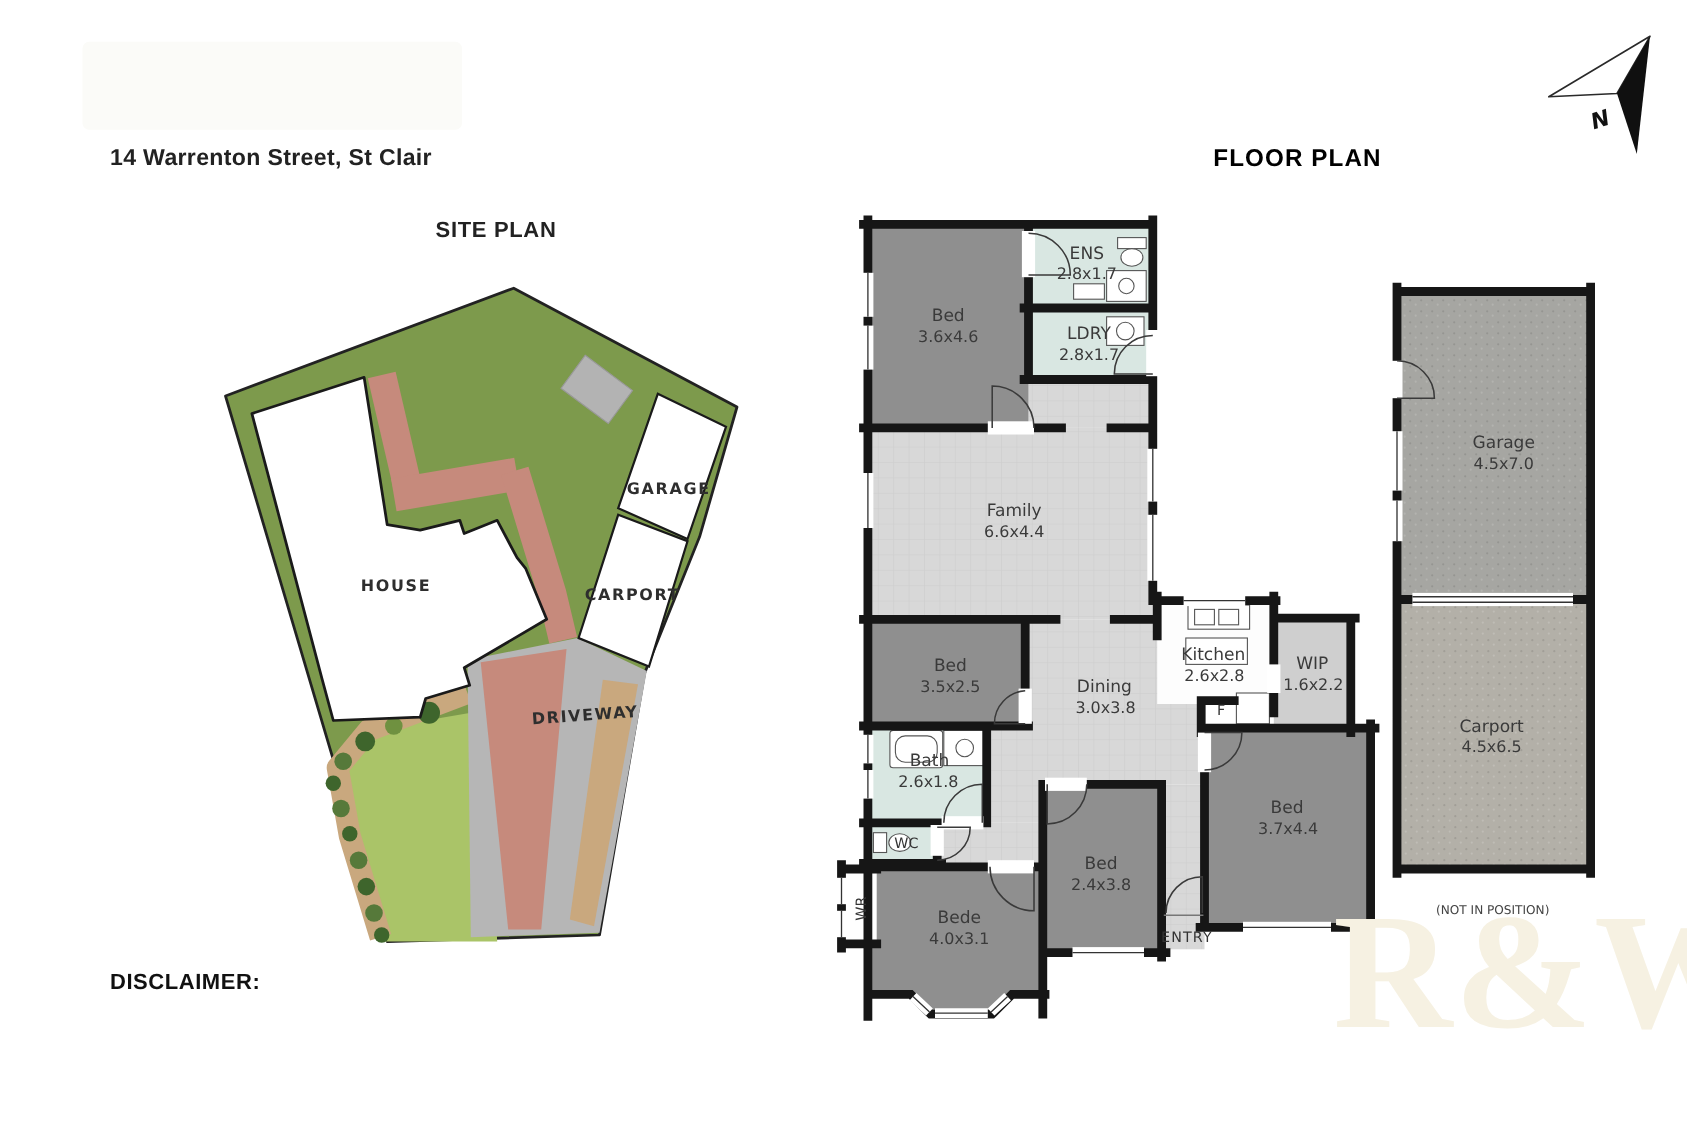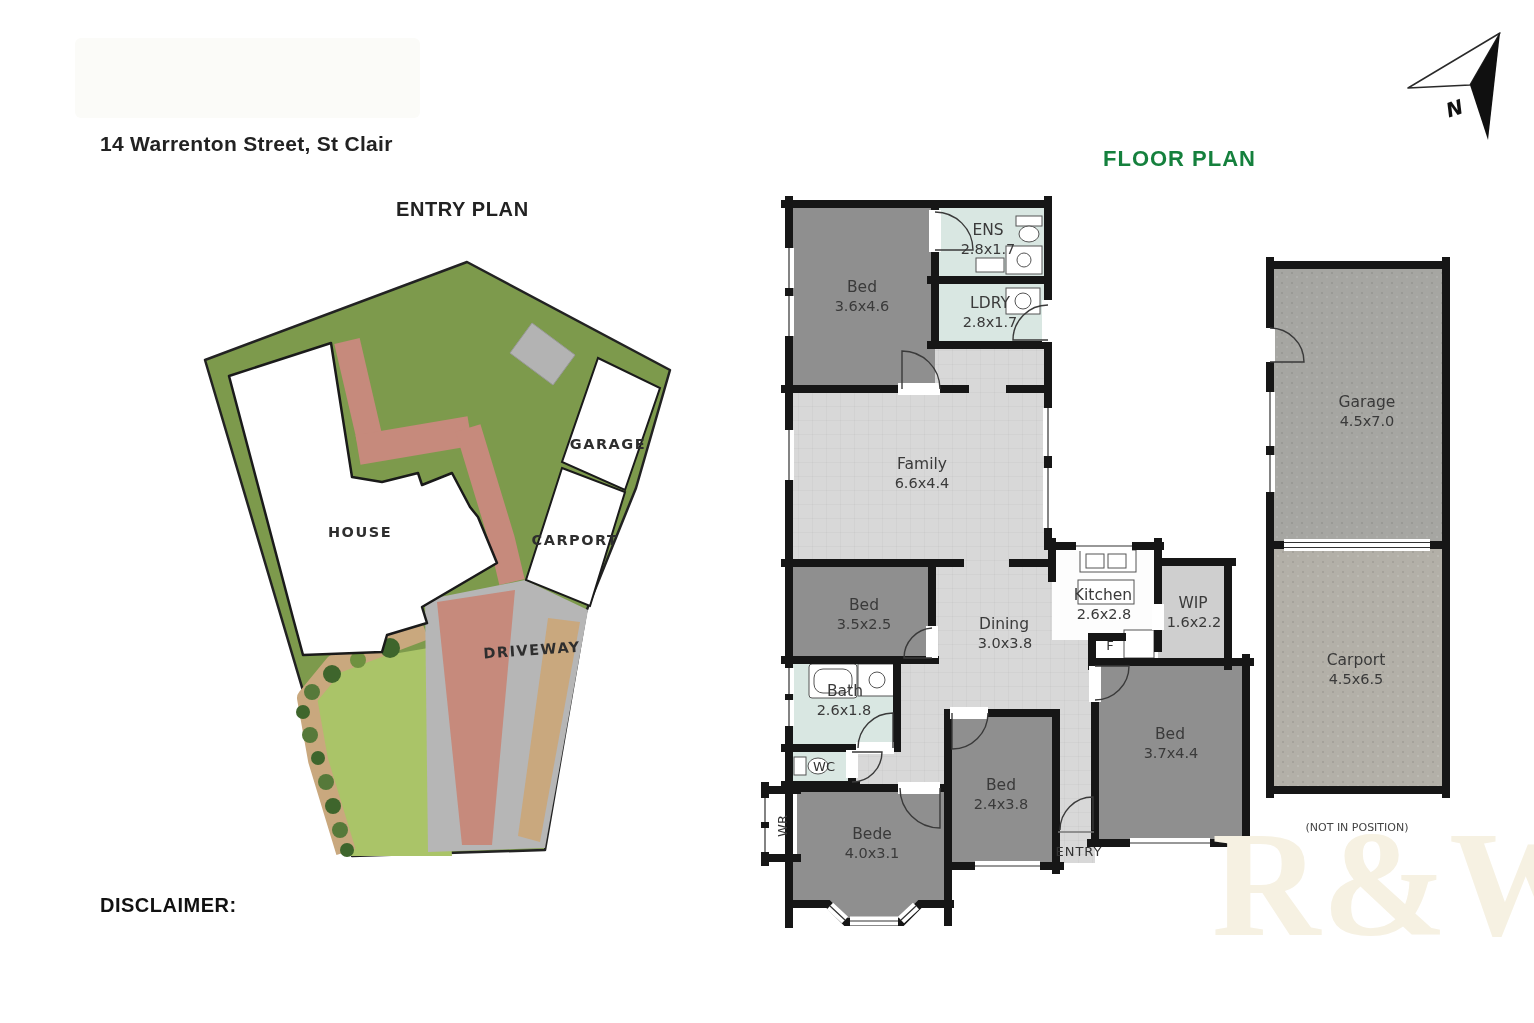--- a/index.html
+++ b/index.html
@@ -2,42 +2,42 @@
 <html><head>
 <meta charset="utf-8">
 <style>
   html,body{margin:0;padding:0;background:#ffffff;}
   body{width:1534px;height:1023px;position:relative;overflow:hidden;
        font-family:"Liberation Sans", sans-serif;color:#1c1c1c;}
   .abs{position:absolute;}
   #logo-area{left:75px;top:38px;width:345px;height:80px;background:#fbfbf8;border-radius:6px;}
   #address{left:100px;top:132px;font-size:21px;font-weight:bold;letter-spacing:.3px;color:#222;}
   #site-title{left:396px;top:198px;font-size:20px;font-weight:bold;letter-spacing:.6px;color:#222;}
-  #floor-title{left:1103px;top:146px;font-size:22px;font-weight:bold;letter-spacing:1px;color:#15803d;}
+  #floor-title{left:1103px;top:131px;font-size:22px;font-weight:bold;letter-spacing:1px;color:#000000;}
   #disclaimer{left:100px;top:878px;width:618px;}
-  #disclaimer h3{margin:16px 0 10px 0;font-size:20px;letter-spacing:.5px;color:#111;}
+  #disclaimer h3{margin:4px 0 10px 0;font-size:20px;letter-spacing:.5px;color:#111;}
   #disclaimer p{margin:0;font-size:15.5px;line-height:1.45;text-align:justify;color:#222;}
   #watermark{left:1204px;top:808px;width:394px;height:215px;pointer-events:none;}
   #wm-main{position:absolute;left:8px;top:-10px;font-family:"Liberation Serif",serif;
            font-weight:bold;font-size:150px;color:#f6f1e2;letter-spacing:2px;}
   #wm-sub{position:absolute;left:178px;top:118px;font-size:54px;font-weight:bold;
           font-family:"Liberation Sans",sans-serif;color:#f2ecd9;letter-spacing:1px;}
   svg text{font-family:"DejaVu Sans","Liberation Sans",sans-serif;}
   .rn{font-size:15.5px;fill:#3a3a3a;}
   .rd{font-size:14.5px;fill:#3a3a3a;}
   .sm{font-size:13px;fill:#333;}
   .site-lbl{font-size:14.5px;font-weight:bold;fill:#2e2e2e;letter-spacing:1.5px;}
 </style>
 </head>
 <body>
 
 <div id="logo-area" class="abs"></div>
 
 <div id="address" class="abs">14 Warrenton Street, St Clair</div>
-<div id="site-title" class="abs">ENTRY PLAN</div>
+<div id="site-title" class="abs">SITE PLAN</div>
 <div id="floor-title" class="abs">FLOOR PLAN</div>
 
 <svg class="abs" style="left:1398px;top:22px;" width="110" height="125" viewBox="1398 22 110 125">
   <polygon points="1500,33 1408,88 1470,85" fill="#ffffff" stroke="#2a2a2a" stroke-width="1.5" stroke-linejoin="round"></polygon>
   <polygon points="1500,33 1470,85 1488,140" fill="#101010"></polygon>
   <text x="1447" y="118" transform="rotate(-18 1447 112)" font-size="20" font-weight="bold" font-style="italic" fill="#111">N</text>
 </svg>
 
 <svg class="abs" style="left:180px;top:250px;" width="500" height="620" viewBox="180 250 500 620">
 

